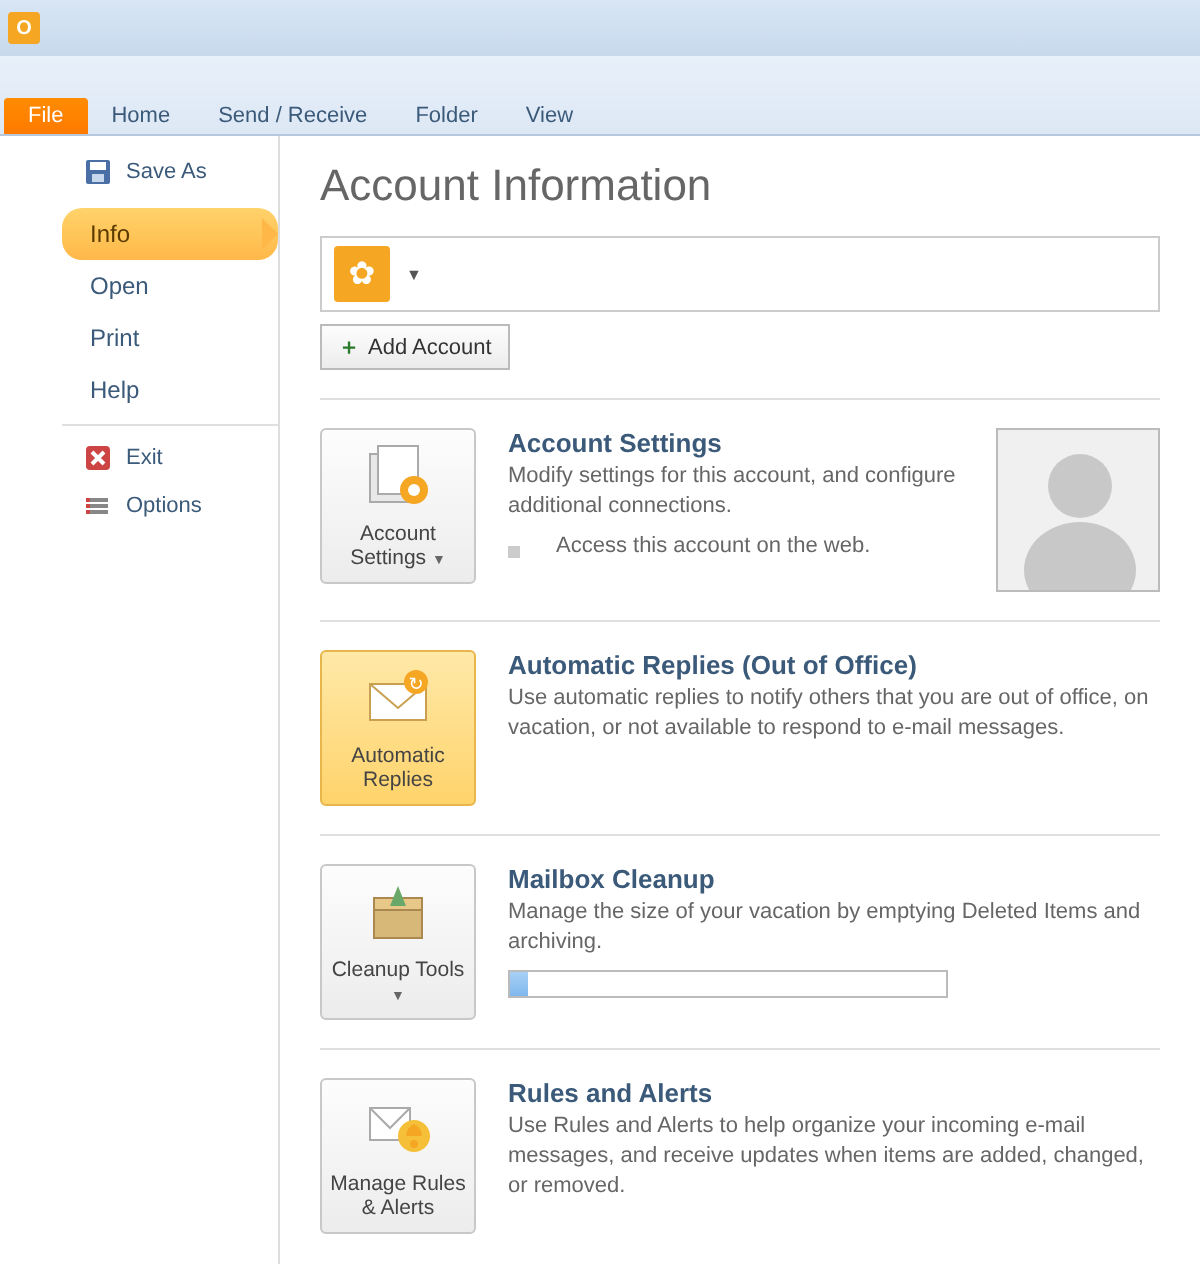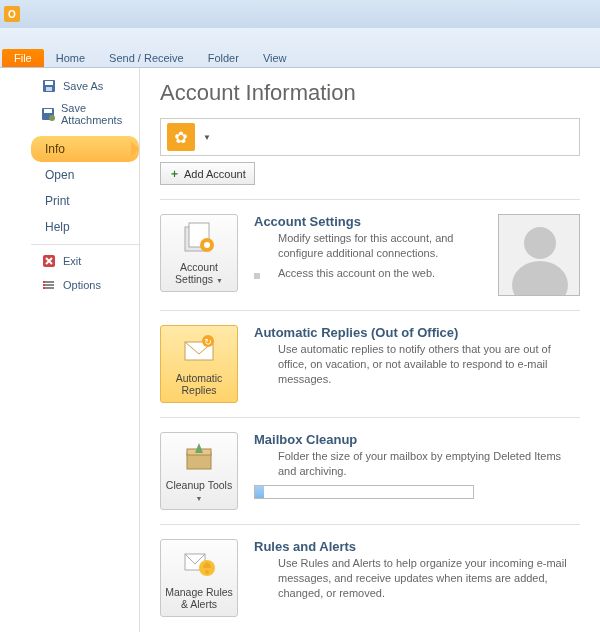--- a/index.html
+++ b/index.html
@@ -27,21 +27,21 @@
 .plus { font-weight: bold; color: #2a7a2a; }
 .hsep { height: 1px; background: #e0e0e0; margin: 14px 0; }
 .section { display: flex; gap: 16px; align-items: flex-start; }
 .big-btn { width: 78px; border: 1px solid #c8c8c8; background: linear-gradient(#fdfdfd,#ececec); border-radius: 3px; padding: 6px 4px; display: flex; flex-direction: column; align-items: center; cursor: pointer; text-align: center; color: #444; }
 .big-btn.highlight { background: linear-gradient(#ffe9a8,#ffd36b); border-color: #e8b64a; }
 .big-btn .bicon { width: 36px; height: 36px; margin-bottom: 4px; display: flex; align-items: center; justify-content: center; }
 .big-btn .blabel { font-size: 10.5px; line-height: 1.15; }
 .big-btn .barrow { font-size: 7px; color: #666; }
 .info-col { flex: 1; }
 .info-title { color: #3b5a7a; font-size: 13px; font-weight: bold; margin-bottom: 2px; }
-.info-desc { color: #666; font-size: 11px; line-height: 1.35; margin-left: 24px; }
+.info-desc { color: #666; font-size: 11px; line-height: 1.35; }
 .bullet-row { display: flex; align-items: flex-end; gap: 18px; margin-top: 6px; color: #666; font-size: 11px; }
 .bullet-sq { width: 6px; height: 6px; background: #ccc; }
 .avatar { width: 82px; height: 82px; border: 1px solid #bbb; background: #f0f0f0; display: flex; align-items: flex-end; justify-content: center; overflow: hidden; }
 .storage-bar { width: 220px; height: 14px; border: 1px solid #bbb; background: #fff; margin-top: 6px; position: relative; }
 .storage-fill { height: 100%; background: linear-gradient(#a8d0f5,#7fb8ec); width: 4%; }
 svg { display: block; }
 </style>
 </head>
 <body>
 
@@ -61,30 +61,20 @@
   <div class="sidebar">
     <div class="side-item">
       <span class="sicon">
           <svg width="14" height="14">
             <rect x="1" y="1" width="12" height="12" fill="#4a6fa5" rx="1"></rect>
             <rect x="3" y="2" width="8" height="4" fill="#fff"></rect>
             <rect x="4" y="8" width="6" height="4" fill="#c8d8ec"></rect>
           </svg>
         </span>
       <span>Save As</span>
-    </div>
-    <div class="side-item">
-      <span class="sicon">
-          <svg width="14" height="14">
-            <rect x="1" y="1" width="12" height="12" fill="#4a6fa5" rx="1"></rect>
-            <rect x="3" y="2" width="8" height="4" fill="#fff"></rect>
-            <circle cx="11" cy="11" r="3" fill="#7a9955"></circle>
-          </svg>
-        </span>
-      <span>Save Attachments</span>
     </div>
     <div style="height:6px"></div>
     <div class="side-major active">Info</div>
     <div class="side-major">Open</div>
     <div class="side-major">Print</div>
     <div class="side-major">Help</div>
     <div class="sep"></div>
     <div class="side-item">
       <span class="sicon">
           <svg width="14" height="14">
@@ -179,21 +169,21 @@
             <svg width="36" height="36">
               <rect x="6" y="14" width="24" height="16" fill="#d8b878" stroke="#aa8850"></rect>
               <rect x="6" y="10" width="24" height="6" fill="#e8c888" stroke="#aa8850"></rect>
               <path d="M18 4 L22 14 L14 14 Z" fill="#6aa86a"></path>
             </svg>
           </div>
         <div class="blabel"><span>Cleanup Tools</span> <span class="barrow">▼</span></div>
       </div>
       <div class="info-col">
         <div class="info-title">Mailbox Cleanup</div>
-        <div class="info-desc">Folder the size of your mailbox by emptying Deleted Items and archiving.</div>
+        <div class="info-desc">Manage the size of your vacation by emptying Deleted Items and archiving.</div>
         <div class="storage-bar">
             <div class="storage-fill"></div>
           </div>
       </div>
     </div>
 
     <div class="hsep"></div>
 
     <div class="section">
       <div class="big-btn">

